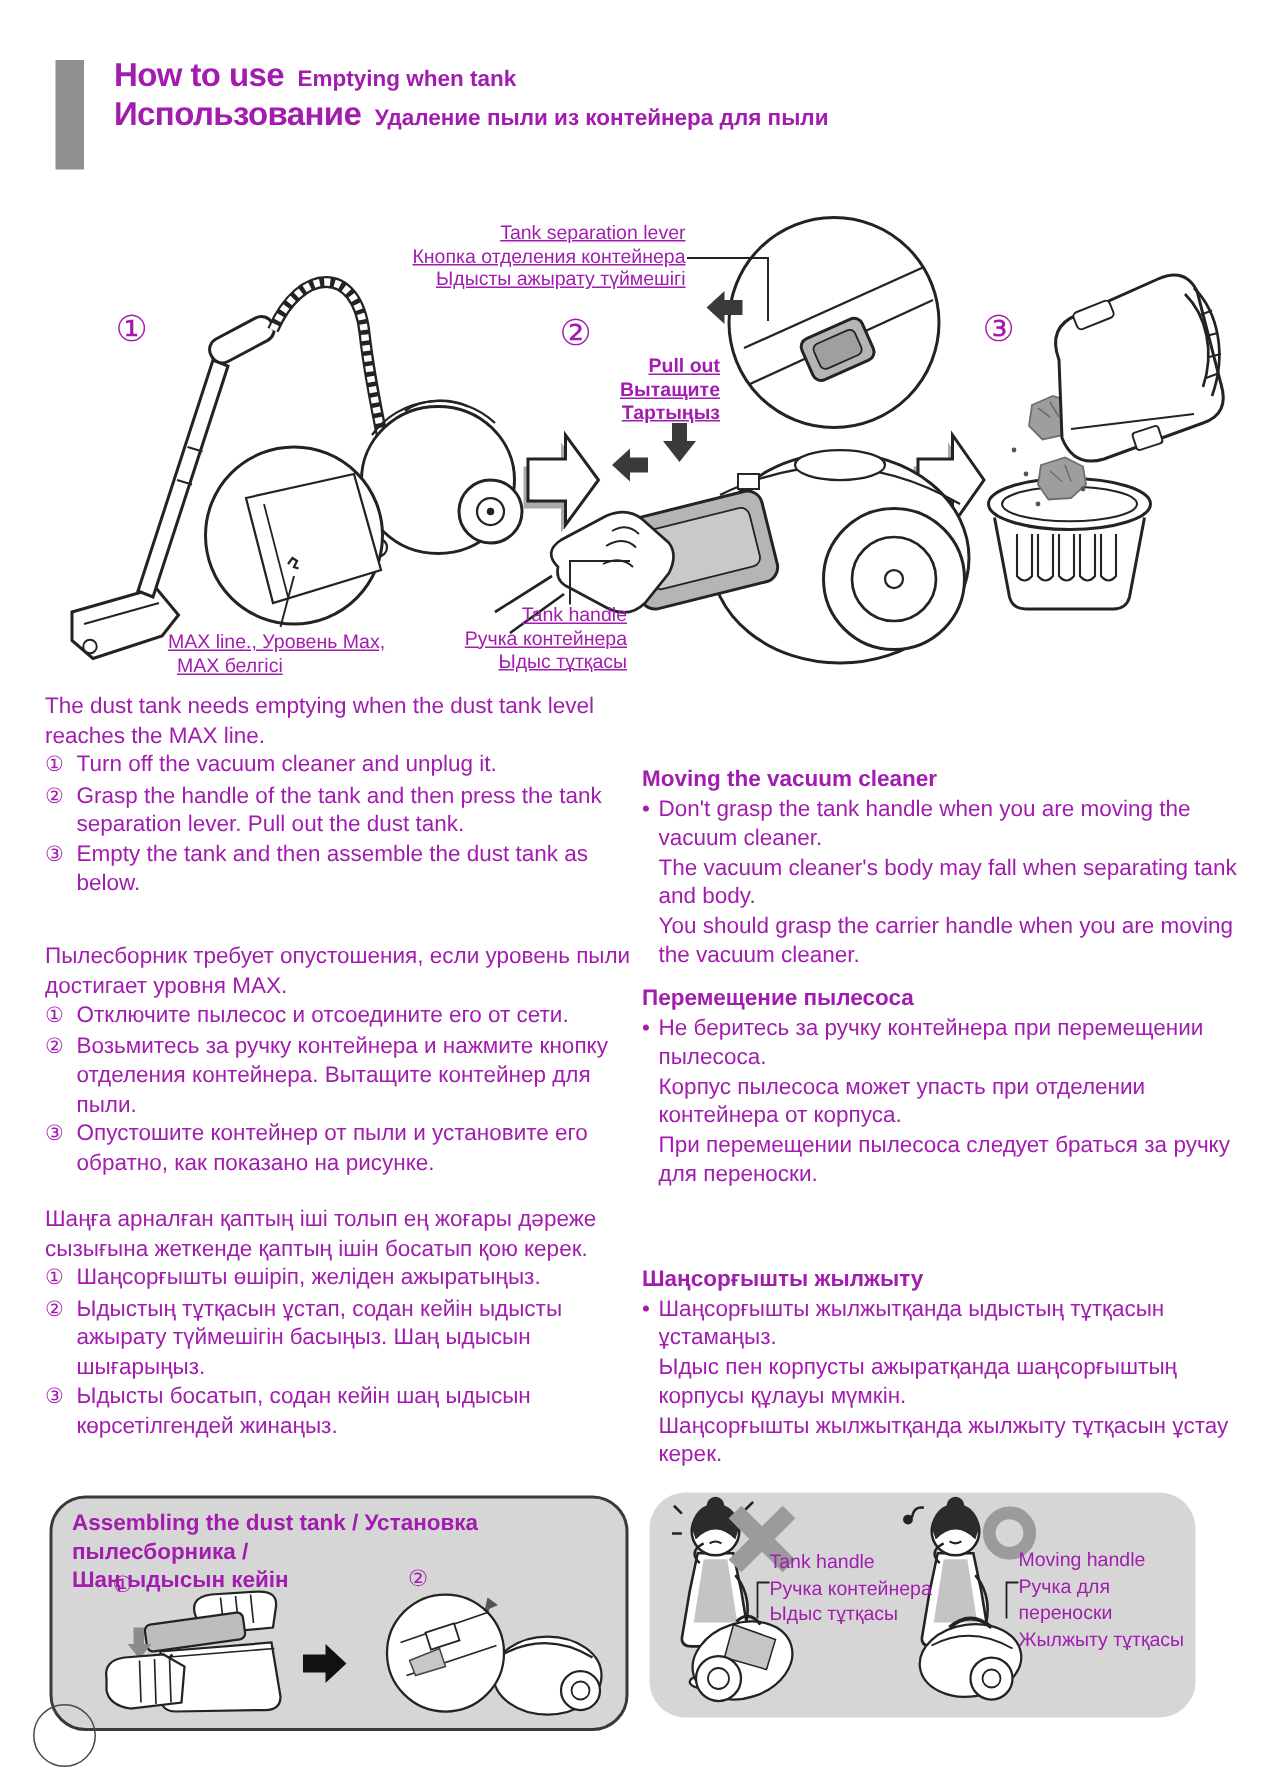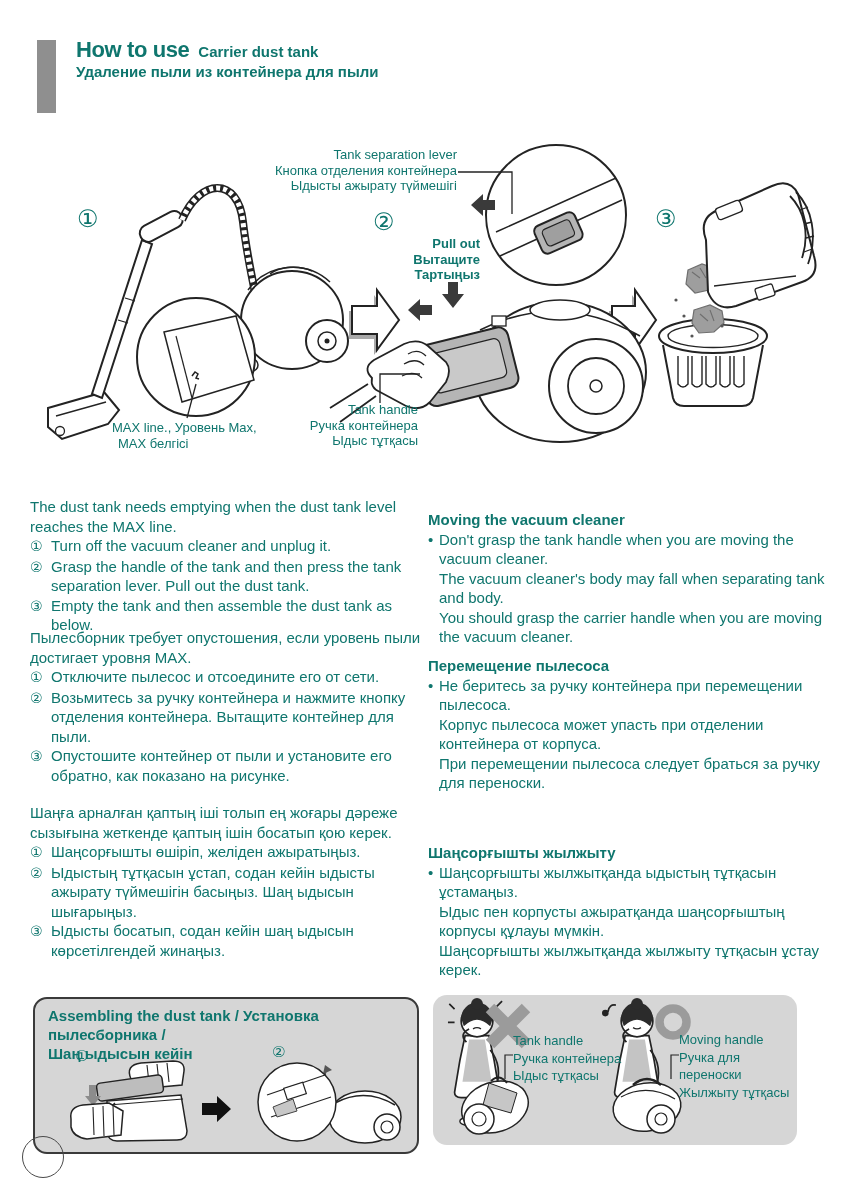--- a/index.html
+++ b/index.html
@@ -1,66 +1,67 @@
 <!DOCTYPE html>
 <html><head>
 <meta charset="utf-8">
 <style>
   html,body{margin:0;padding:0;background:#fff;}
   .page{position:relative;width:850px;height:1191px;background:#ffffff;overflow:hidden;
-        font-family:"Liberation Sans","DejaVu Sans",sans-serif;color:#0f766e;}
+        font-family:"Liberation Sans","DejaVu Sans",sans-serif;color:#a21caf;}
   .abs{position:absolute;}
   .circ{font-family:"DejaVu Sans",sans-serif;}
 
   
   .header-bar{left:37px;top:40px;width:19px;height:73px;background:#8f8f8f;}
   .header-text{left:76px;top:37px;}
   .h-row{display:flex;align-items:baseline;gap:9px;white-space:nowrap;height:26px;}
   .h-big{font-size:22px;font-weight:bold;letter-spacing:-0.4px;}
   .h-small{font-size:15px;font-weight:bold;}
 
   
-  .dlabel{font-size:13px;line-height:15.5px;}
+  .dlabel{font-size:13px;line-height:15.5px;text-decoration:underline;}
   .dlabel.r{text-align:right;}
   .dlabel.b{font-weight:bold;}
   .step-num{font-size:24px;line-height:24px;}
   .ml2{padding-left:6px;}
 
   
   .txt{font-size:15px;line-height:19.5px;}
   .col-left{left:30px;width:398px;}
   .col-right{left:428px;width:400px;}
   .step-item{display:flex;}
   .step-item .n{flex:none;width:21px;font-size:14px;padding-top:1px;}
   .step-item .t{flex:1;}
   .note-title{font-weight:bold;margin-top:40px;}
   .note-first{display:flex;}
   .note-first .bullet{flex:none;width:11px;}
   .note-cont{padding-left:11px;}
 
   
-  .box{background:#d6d6d6;border-radius:14px;}
+  .box{background:#d6d6d6;border-radius:24px;}
   .box.bordered{border:2px solid #3a3a3a;}
   .box-title{position:absolute;left:13px;top:7px;font-size:15px;font-weight:bold;line-height:19px;}
   .mini-num{position:absolute;font-size:15px;}
   .hb-label{position:absolute;font-size:13px;line-height:17.5px;}
   .page-circle{left:22px;top:1136px;width:40px;height:40px;border:1.6px solid #4a4a4a;border-radius:50%;}
 </style>
 </head>
 <body>
 
 <div class="page">
 
   <div class="abs header-bar"></div>
   <div class="abs header-text">
     <div class="h-row">
       <span class="h-big">How to use</span>
-      <span class="h-small">Carrier dust tank</span>
+      <span class="h-small">Emptying when tank</span>
     </div>
     <div class="h-row">
+      <span class="h-big">Использование</span>
       <span class="h-small">Удаление пыли из контейнера для пыли</span>
     </div>
   </div>
 
   <svg class="abs" style="left:0;top:140px" width="850" height="322" viewBox="0 0 322"></svg>
   <svg class="abs" style="left:0;top:140px" width="850" height="322" viewBox="0 0 850 322" fill="none" stroke="#232323" stroke-width="2">
 
     <g>
       <path d="M48,268 L104,252 L119,270 L108,284 L62,299 L48,287 Z" fill="#fff"></path>
       <path d="M56,276 L106,262" stroke-width="1.3"></path>
@@ -166,21 +167,21 @@
     <div>Tank handle</div>
     <div>Ручка контейнера</div>
     <div>Ыдыс тұтқасы</div>
   </div>
 
   <div class="abs dlabel" style="left:112px;top:420px">
     <div>MAX line., Уровень Max,</div>
     <div class="ml2">MAX белгісі</div>
   </div>
 
-  <div class="abs txt col-left" style="top:497px">
+  <div class="abs txt col-left" style="top:461px">
     <div>The dust tank needs emptying when the dust tank level reaches the MAX line.</div>
     <div class="step-item">
         <span class="n circ">①</span>
         <span class="t">Turn off the vacuum cleaner and unplug it.</span>
       </div>
     <div class="step-item">
         <span class="n circ">②</span>
         <span class="t">Grasp the handle of the tank and then press the tank separation lever. Pull out the dust tank.</span>
       </div>
     <div class="step-item">

